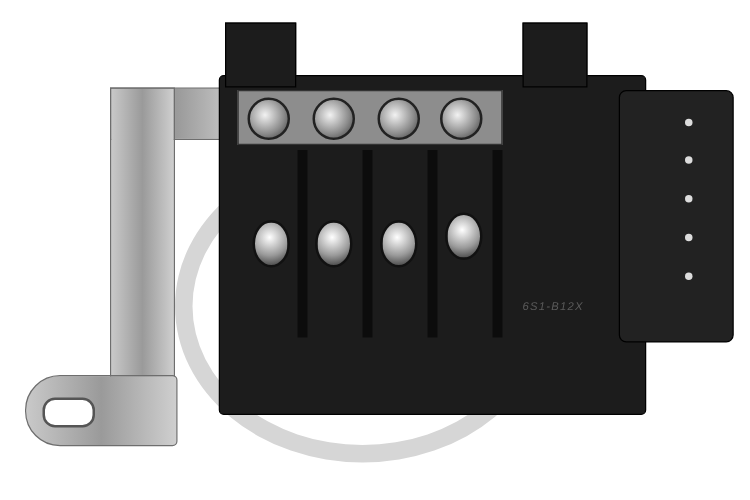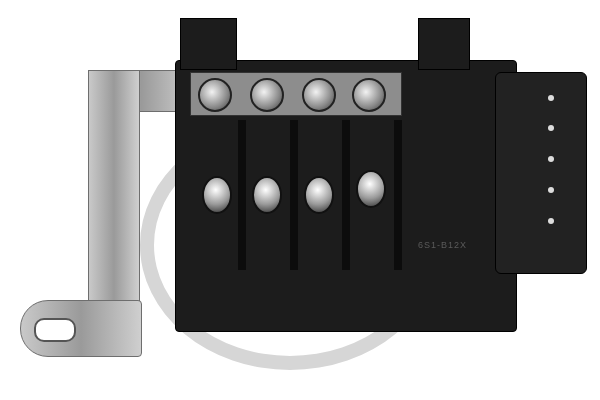--- a/index.html
+++ b/index.html
@@ -6,21 +6,21 @@
   body{width:600px;height:400px;background:#ffffff;position:relative;overflow:hidden;font-family:"Liberation Sans",sans-serif;}
   .abs{position:absolute;}
   .watermark{left:140px;top:120px;width:300px;height:250px;border:14px solid #d6d6d6;border-radius:50%;box-sizing:border-box;}
   .bracket{background:linear-gradient(90deg,#c9c9c9,#9a9a9a,#cfcfcf);border:1px solid #6e6e6e;}
   .box{background:#1c1c1c;border:1px solid #000;}
   .stud{width:30px;height:30px;border-radius:50%;background:radial-gradient(circle at 40% 40%,#f2f2f2,#8a8a8a 60%,#3a3a3a);border:2px solid #222;}
   .post{width:26px;height:34px;border-radius:50%;background:radial-gradient(circle at 45% 35%,#ffffff,#9a9a9a 55%,#2b2b2b);border:2px solid #111;}
   .conn{background:#222;border:1px solid #000;border-radius:6px;}
   .slot{background:#0c0c0c;}
   .pin{width:6px;height:6px;border-radius:50%;background:#ddd;}
-  .label{color:#5a5a5a;font-size:9px;letter-spacing:1px;}
+  .label{color:#5a5a5a;font-size:9px;letter-spacing:1px;font-style:italic;}
 </style>
 </head>
 <body>
 
 <div class="abs watermark"></div>
 
 <div class="abs bracket" style="left:88px;top:70px;width:105px;height:40px;"></div>
 <div class="abs bracket" style="left:88px;top:70px;width:50px;height:255px;"></div>
 <div class="abs bracket" style="left:20px;top:300px;width:120px;height:55px;border-radius:28px 4px 4px 28px;"></div>
 <div class="abs" style="left:34px;top:318px;width:38px;height:20px;border-radius:10px;background:#fff;border:2px solid #555;"></div>

